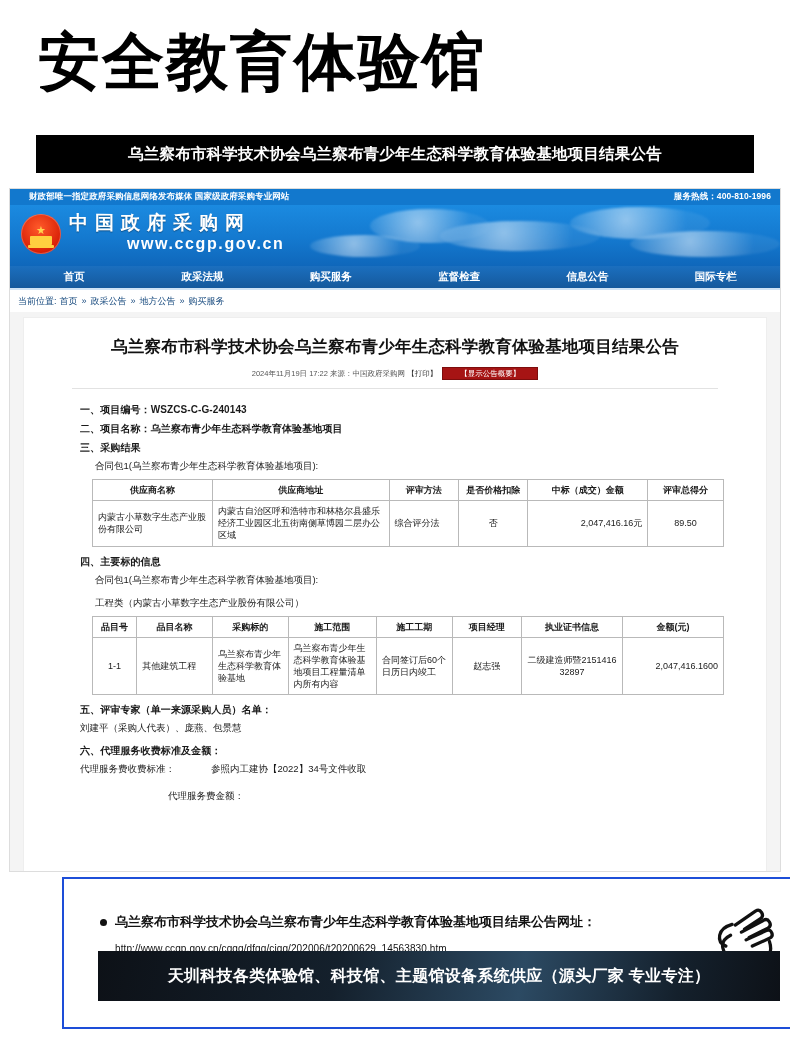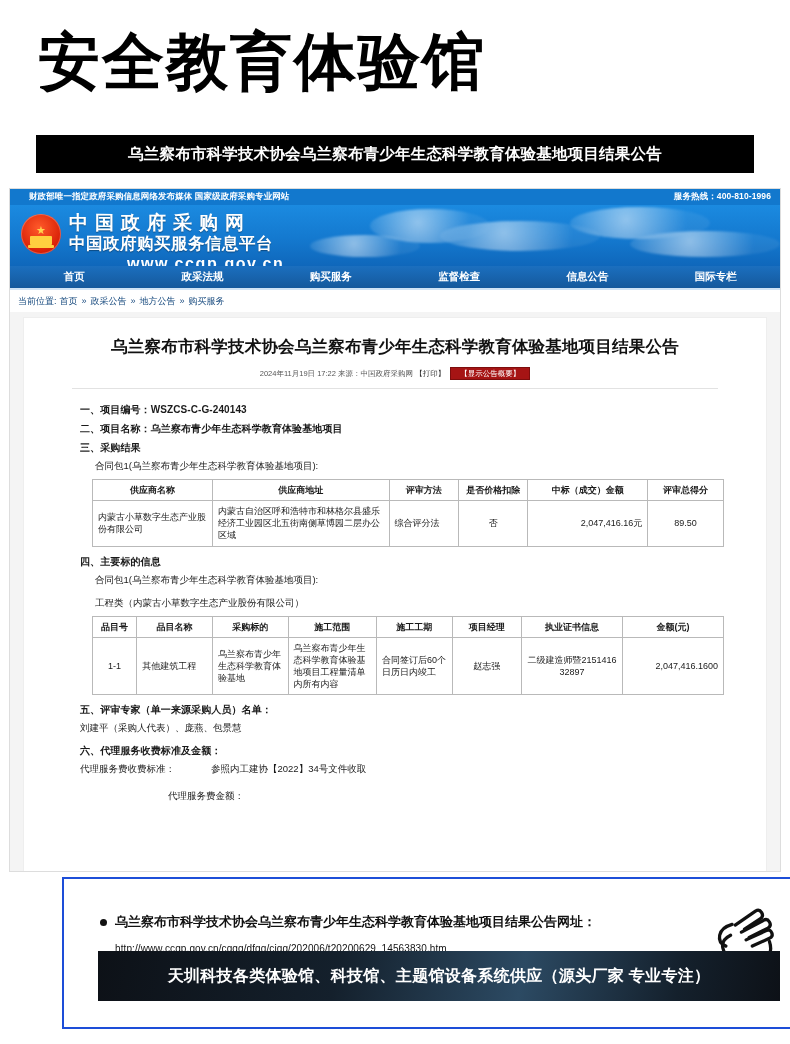--- a/index.html
+++ b/index.html
@@ -126,21 +126,21 @@
   .doc-title {
     text-align:center; font-size:16.5px; font-weight:700; color:#111;
     letter-spacing:.2px; white-space:nowrap; margin-top:2px;
   }
   .doc-meta {
     text-align:center; font-size:7.5px; color:#555; margin-top:11px;
     white-space:nowrap;
   }
   .doc-meta .print { color:#333; }
   .doc-meta .chip {
-    background:#a61414; color:#fff; padding:1px 9px; margin-left:3px;
+    background:#a61414; color:#fff; padding:1px 17px; margin-left:3px;
     font-size:7.5px; border:1px solid #7d0d0d;
   }
   .doc-rule { height:1px; background:#e2e2e2; margin: 9px 26px 0 26px; }
 
   .doc-body { padding: 14px 32px 0 34px; font-size:10px; color:#1a1a1a; }
   .sec-head { font-weight:700; font-size:10px; margin: 0 0 5px 0; letter-spacing:.1px; }
   .para { font-size:9.5px; margin: 0 0 6px 15px; }
 
   table.gt {
     border-collapse: collapse; width: 100%; margin: 6px 0 8px 12px;
@@ -217,21 +217,20 @@
         <div class="cloud" style="left:560px;top:2px;width:140px;height:32px;"></div>
         <div class="cloud" style="left:620px;top:26px;width:150px;height:26px;"></div>
         <div class="cloud" style="left:300px;top:30px;width:110px;height:22px;"></div>
       </div>
       <div class="emblem">
         <span class="star">★</span>
         <span class="gate"></span>
       </div>
       <div class="gov-wordmark">
         <div class="l1">中国政府采购网</div>
-        <div class="l2">中国政府购买服务信息平台</div>
         <div class="l3">www.ccgp.gov.cn</div>
       </div>
     </div>
 
     <div class="gov-nav">
       <a href="#">首页</a>
       <a href="#">政采法规</a>
       <a href="#">购买服务</a>
       <a href="#">监督检查</a>
       <a href="#">信息公告</a>

